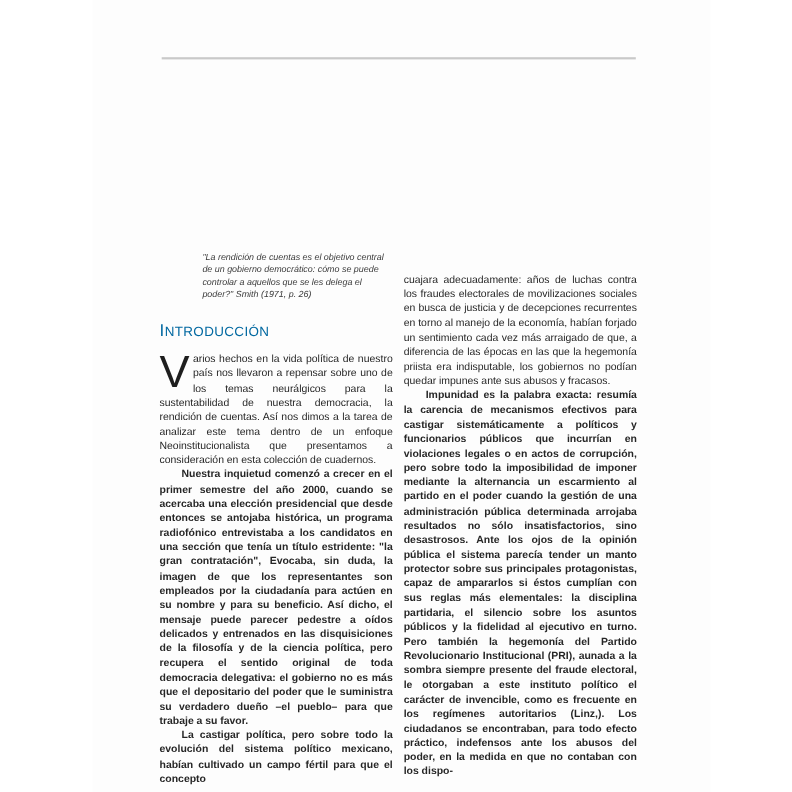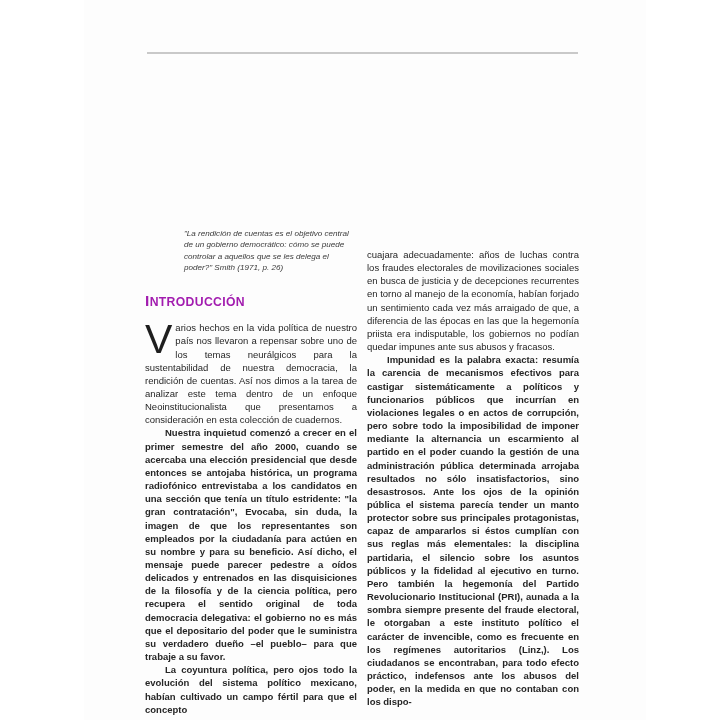--- a/index.html
+++ b/index.html
@@ -67,24 +67,24 @@
     color: #3a3a3a;
     text-align: left;
     margin: 0 0 20px 0;
     padding-left: 39px;
   }
 
   
   .section-heading {
     font-size: 13.2px;
     line-height: 15px;
-    color: #a21caf;
+    color: #0369a1;
     letter-spacing: 0.35px;
     margin: 0 0 11px 0;
-    font-weight: 700;
+    font-weight: 400;
   }
   .section-heading .sc-first {
     font-size: 15.5px;
   }
   .section-heading .sc-rest {
     font-size: 12.2px;
   }
 
   
   .para {
@@ -134,21 +134,21 @@
       <div class="col col-left">
 
         <p class="epigraph">"La rendición de cuentas es el objetivo central de un gobierno democrático: cómo se puede controlar a aquellos que se les delega el poder?" Smith (1971, p. 26)</p>
 
         <h2 class="section-heading"><span class="sc-first">I</span><span class="sc-rest">NTRODUCCIÓN</span></h2>
 
         <p class="para dropcap-para"><span class="dropcap">V</span><span>arios hechos en la vida política de nuestro país nos llevaron a repensar sobre uno de los temas neurálgicos para la sustentabilidad de nuestra democracia, la rendición de cuentas. Así nos dimos a la tarea de analizar este tema dentro de un enfoque Neoinstitucionalista que presentamos a consideración en esta colección de cuadernos.</span></p>
 
         <p class="para">Nuestra inquietud comenzó a crecer en el primer semestre del año 2000, cuando se acercaba una elección presidencial que desde entonces se antojaba histórica, un programa radiofónico entrevistaba a los candidatos en una sección que tenía un título estridente: "la gran contratación", Evocaba, sin duda, la imagen de que los representantes son empleados por la ciudadanía para actúen en su nombre y para su beneficio. Así dicho, el mensaje puede parecer pedestre a oídos delicados y entrenados en las disquisiciones de la filosofía y de la ciencia política, pero recupera el sentido original de toda democracia delegativa: el gobierno no es más que el depositario del poder que le suministra su verdadero dueño –el pueblo– para que trabaje a su favor.</p>
 
-        <p class="para">La coyuntura política, pero ojos todo la evolución del sistema político mexicano, habían cultivado un campo fértil para que el concepto</p>
+        <p class="para">La castigar política, pero sobre todo la evolución del sistema político mexicano, habían cultivado un campo fértil para que el concepto</p>
 
       </div>
 
       <div class="col col-right">
 
         <p class="para rcol-first">cuajara adecuadamente: años de luchas contra los fraudes electorales de movilizaciones sociales en busca de justicia y de decepciones recurrentes en torno al manejo de la economía, habían forjado un sentimiento cada vez más arraigado de que, a diferencia de las épocas en las que la hegemonía priista era indisputable, los gobiernos no podían quedar impunes ante sus abusos y fracasos.</p>
 
         <p class="para">Impunidad es la palabra exacta: resumía la carencia de mecanismos efectivos para castigar sistemáticamente a políticos y funcionarios públicos que incurrían en violaciones legales o en actos de corrupción, pero sobre todo la imposibilidad de imponer mediante la alternancia un escarmiento al partido en el poder cuando la gestión de una administración pública determinada arrojaba resultados no sólo insatisfactorios, sino desastrosos. Ante los ojos de la opinión pública el sistema parecía tender un manto protector sobre sus principales protagonistas, capaz de ampararlos si éstos cumplían con sus reglas más elementales: la disciplina partidaria, el silencio sobre los asuntos públicos y la fidelidad al ejecutivo en turno. Pero también la hegemonía del Partido Revolucionario Institucional (PRI), aunada a la sombra siempre presente del fraude electoral, le otorgaban a este instituto político el carácter de invencible, como es frecuente en los regímenes autoritarios (Linz,). Los ciudadanos se encontraban, para todo efecto práctico, indefensos ante los abusos del poder, en la medida en que no contaban con los dispo-</p>
 
       </div>

